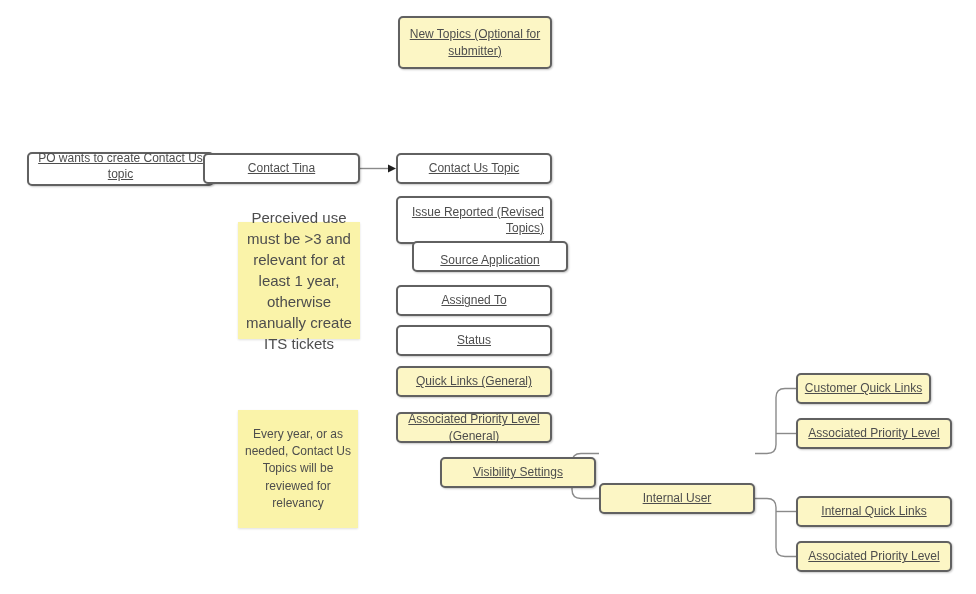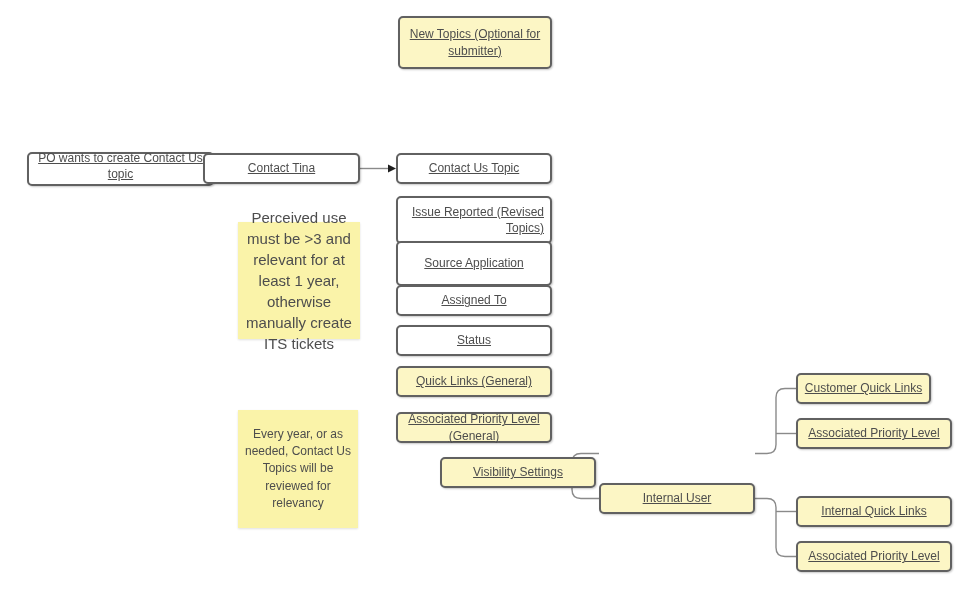--- a/index.html
+++ b/index.html
@@ -90,21 +90,21 @@
   </div>
 
   <div class="node white" style="left:396px;top:153px;width:156px;height:31px;">
     <span>Contact Us Topic</span>
   </div>
 
   <div class="node white" style="left:396px;top:196px;width:156px;height:48px;text-align:right;">
     <span>Issue Reported (Revised Topics)</span>
   </div>
 
-  <div class="node white" style="left:396px;top:241px;width:156px;height:45px;">
+  <div class="node white" style="left:412px;top:241px;width:156px;height:31px;align-items:flex-end;">
     <span>Source Application</span>
   </div>
 
   <div class="node white" style="left:396px;top:285px;width:156px;height:31px;">
     <span>Assigned To</span>
   </div>
 
   <div class="node white" style="left:396px;top:325px;width:156px;height:31px;">
     <span>Status</span>
   </div>

